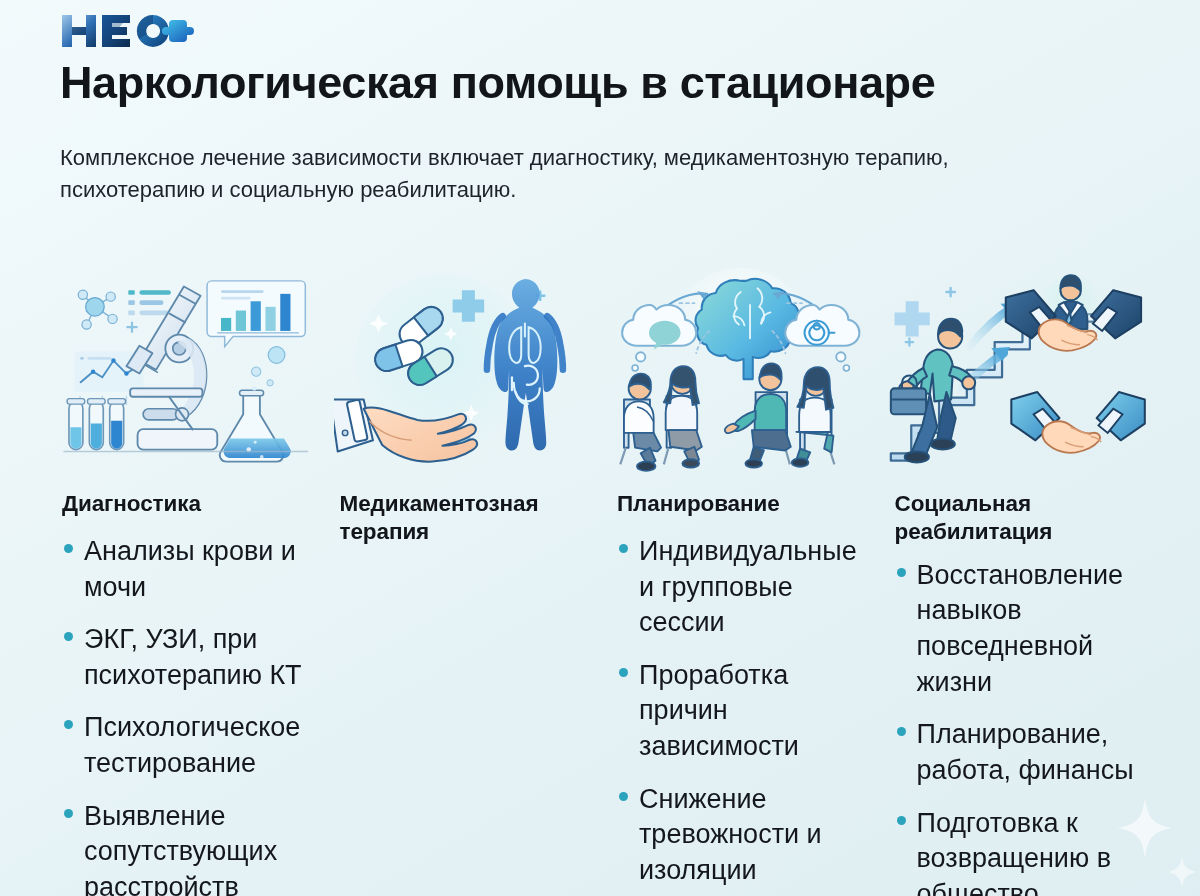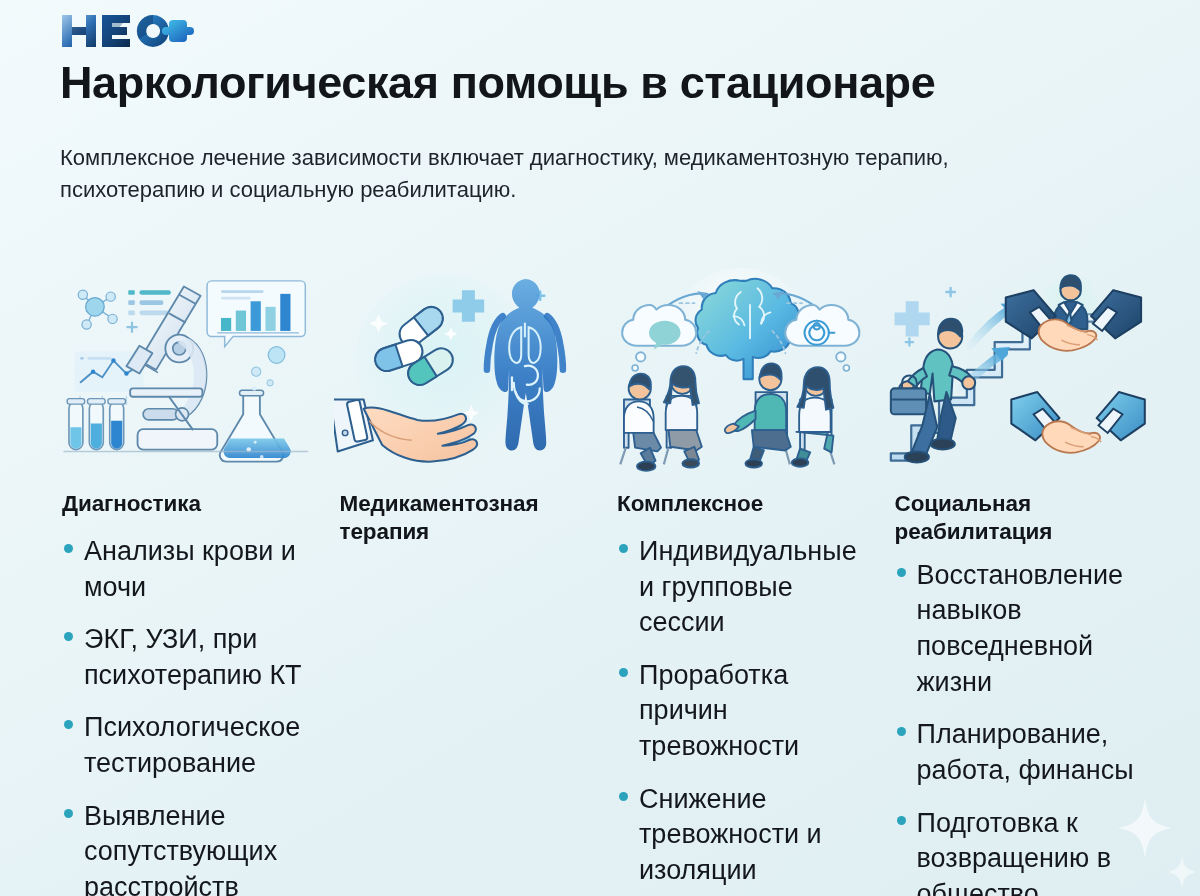--- a/index.html
+++ b/index.html
@@ -491,24 +491,24 @@
             <path d="M220 138 c-11 0 -17 7 -17 19 v18 h34 v-18 c0 -12 -6 -19 -17 -19 Z" fill="#f4f9fd"></path>
             <path d="M200 175 h34 l-4 18 8 4 2 -18 Z" fill="#4fa8b0"></path>
             <path d="M204 193 l-4 12 9 5 6 -13 Z" fill="#3f8e98"></path>
             <ellipse cx="204" cy="208" rx="9" ry="4.5" fill="#2c3f54"></ellipse>
             <circle cx="221" cy="124" r="12" fill="#f3c49c"></circle>
             <path d="M208 124 c0 -13 7 -19 15 -19 c8 0 13 6 13 17 c0 11 2 20 4 27 l-8 2 c-1 -9 -2 -16 -3 -23
                      c-5 3 -13 2 -18 -2 c-1 7 -2 16 -3 23 l-7 -1 c4 -7 7 -14 7 -24 Z" fill="#2f4f6e"></path>
           </g>
         </svg>
       </div>
-      <h2 class="col-title">Комплексное</h2>
+      <h2 class="col-title">Планирование</h2>
       <ul class="bullets">
         <li>Индивидуальные и групповые сессии</li>
-        <li>Проработка причин тревожности</li>
+        <li>Проработка причин зависимости</li>
         <li>Снижение тревожности и изоляции</li>
         <li>Арт- и телесные практики</li>
       </ul>
     </div>
 
     <div class="col c4">
       <div class="illus">
         <svg viewBox="0 0 280 212">
           <defs>
             <linearGradient id="arrowG" x1="0" y1="1" x2="1" y2="0">

